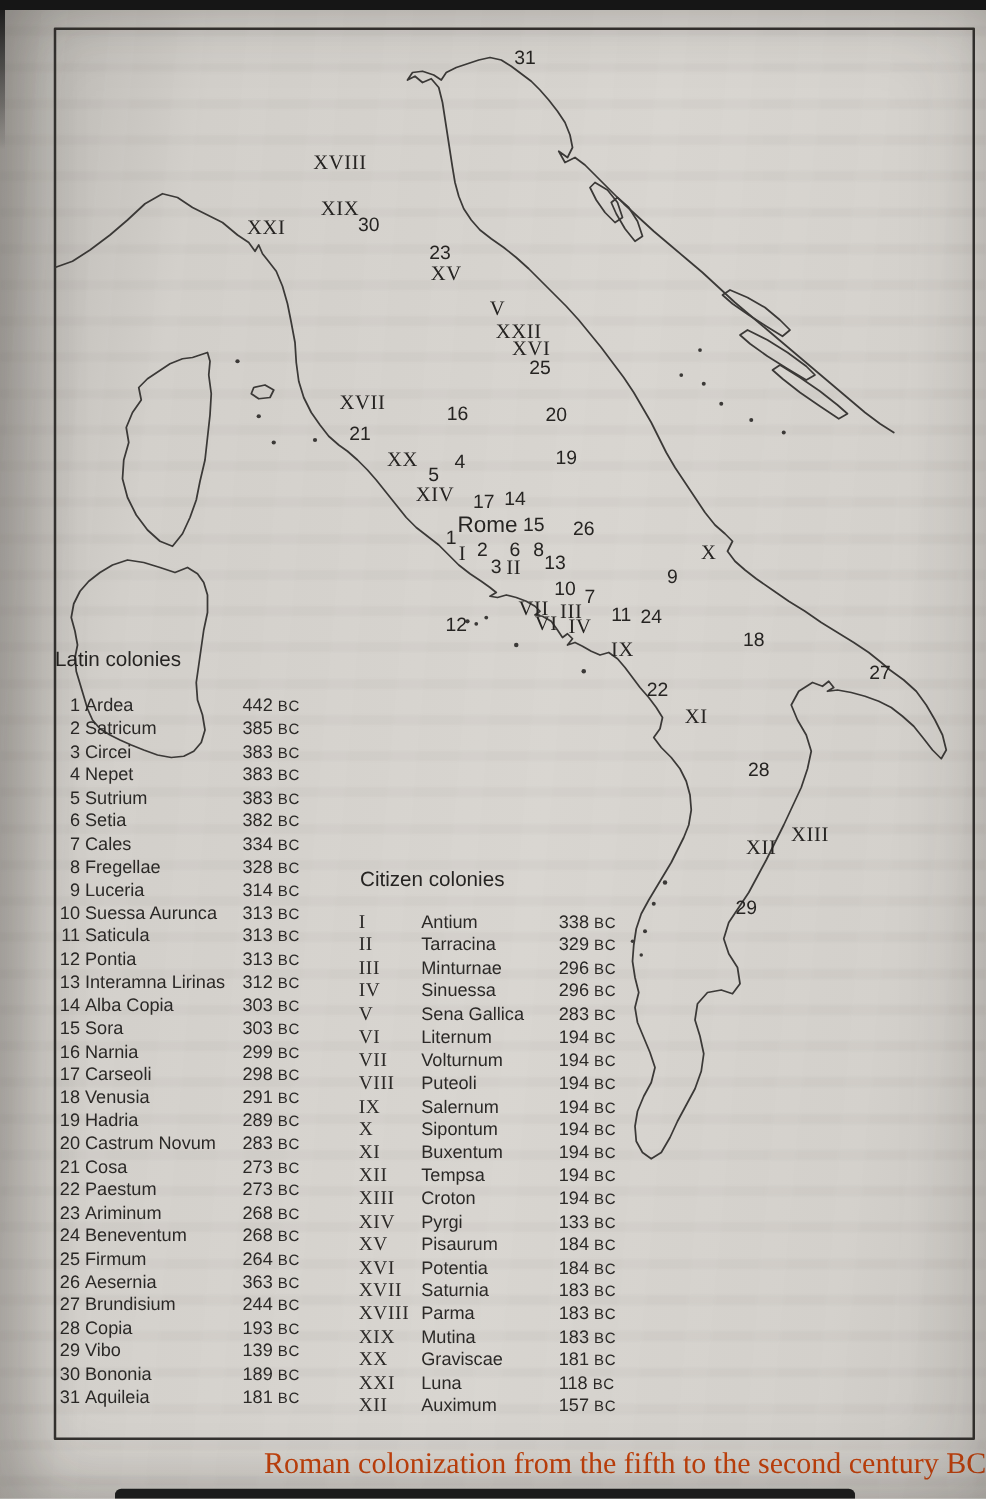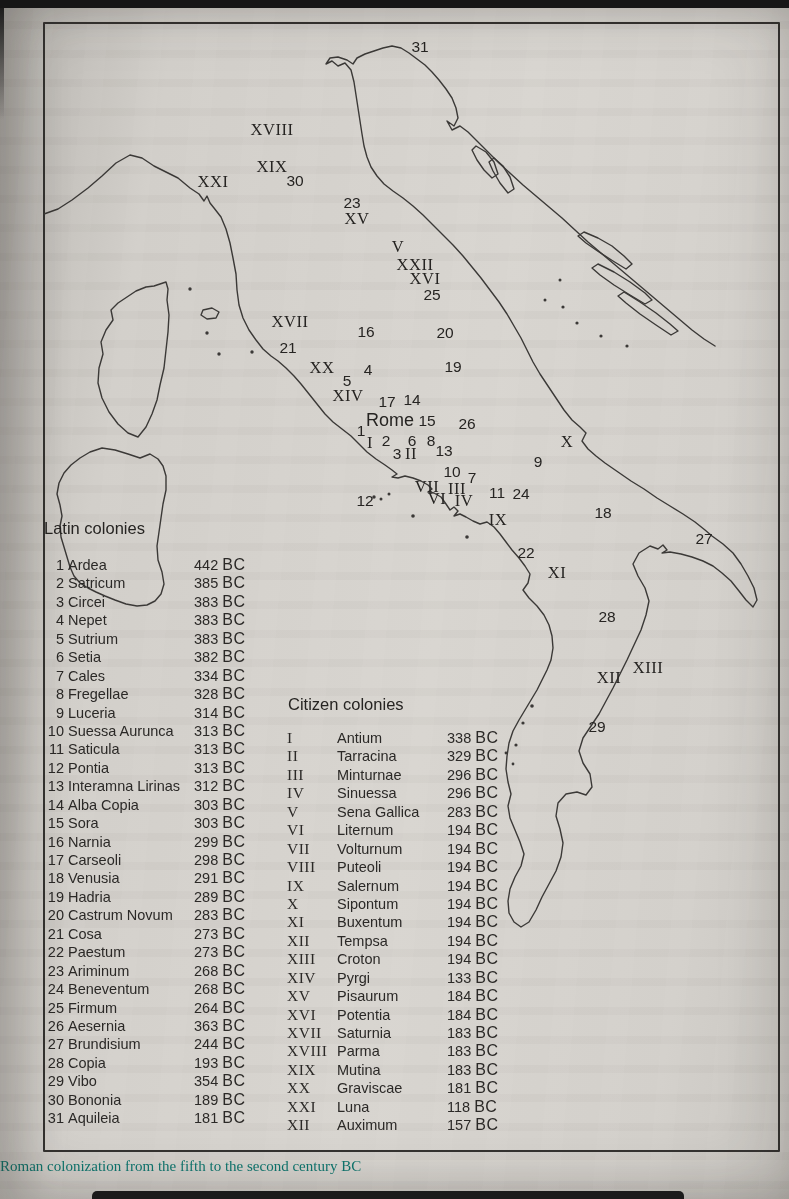--- a/index.html
+++ b/index.html
@@ -33,23 +33,23 @@
   .ml.place{font-family:Liberation Sans, sans-serif;font-size:18px;}
   .list-heading{position:absolute;font-size:16.5px;color:#262422;}
   .col-list{position:absolute;color:#2b2927;font-size:14.5px;}
   .col-list .row{display:grid;height:18.45px;line-height:18.45px;align-items:baseline;}
   .latin .row{grid-template-columns:22px 122px auto;column-gap:4px;}
   .latin .num{text-align:right;}
   .citizen .row{grid-template-columns:46px 106px auto;column-gap:4px;}
   .name{white-space:nowrap;}
   .numeral{font-family:"Liberation Serif",serif;font-size:15.5px;letter-spacing:.5px;}
   .date{white-space:nowrap;}
-  .bc{font-size:16px;letter-spacing:.5px;}
-  .caption{position:absolute;left:0;top:1158px;width:100%;text-align:left;
-    font-family:"Liberation Serif",serif;font-size:15px;color:#0f766e;}
+  .bc{font-size:12px;letter-spacing:.5px;}
+  .caption{position:absolute;left:0;top:1158px;width:100%;text-align:right;
+    font-family:"Liberation Serif",serif;font-size:24px;color:#c2410c;}
 </style>
 </head>
 <body>
 
 <div class="page">
   <div class="ghost"></div>
 
   <div class="frame"></div>
 
   <svg class="map" viewBox="0 0 789 1199" aria-hidden="true">
@@ -287,21 +287,21 @@
         <span class="date"><span>244 </span><span class="bc">BC</span></span>
       </div>
       <div class="row">
         <span class="num ">28</span>
         <span class="name">Copia</span>
         <span class="date"><span>193 </span><span class="bc">BC</span></span>
       </div>
       <div class="row">
         <span class="num ">29</span>
         <span class="name">Vibo</span>
-        <span class="date"><span>354 </span><span class="bc">BC</span></span>
+        <span class="date"><span>139 </span><span class="bc">BC</span></span>
       </div>
       <div class="row">
         <span class="num ">30</span>
         <span class="name">Bononia</span>
         <span class="date"><span>189 </span><span class="bc">BC</span></span>
       </div>
       <div class="row">
         <span class="num ">31</span>
         <span class="name">Aquileia</span>
         <span class="date"><span>181 </span><span class="bc">BC</span></span>

